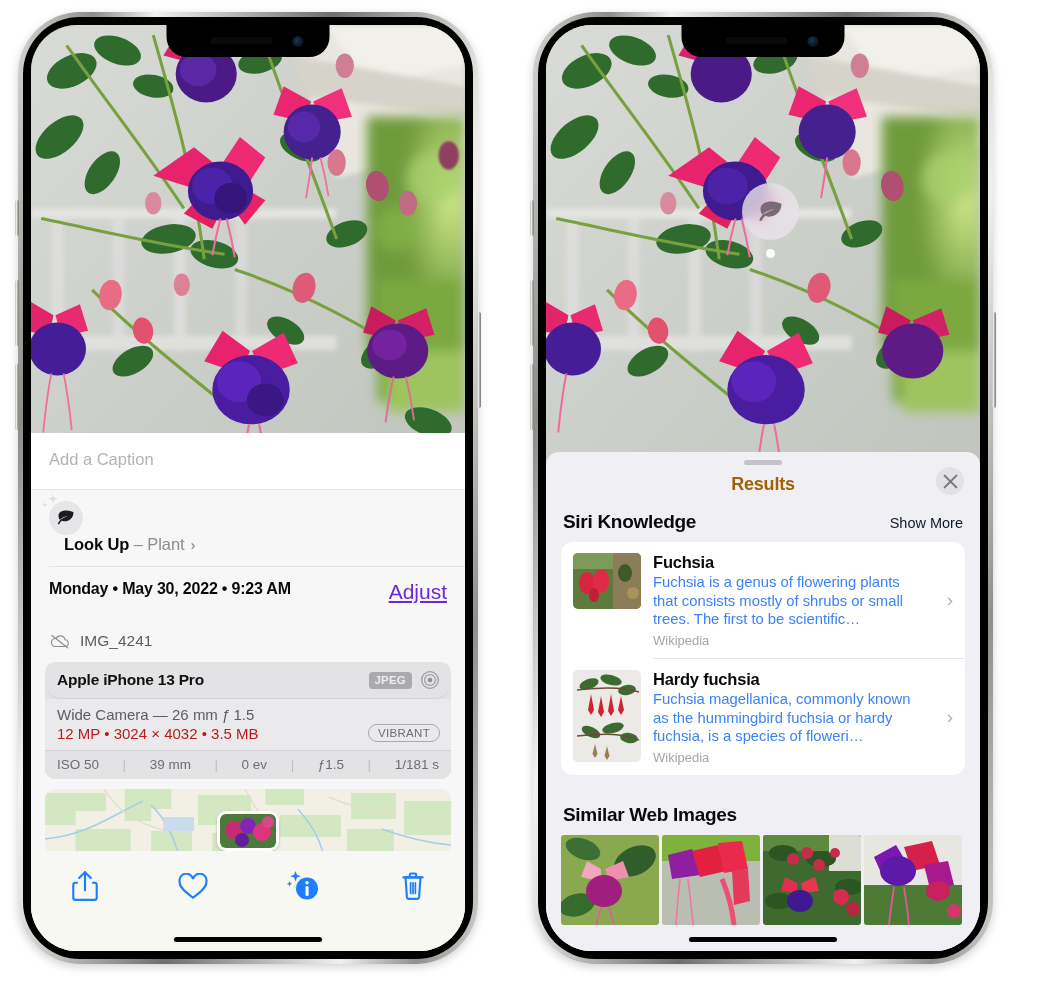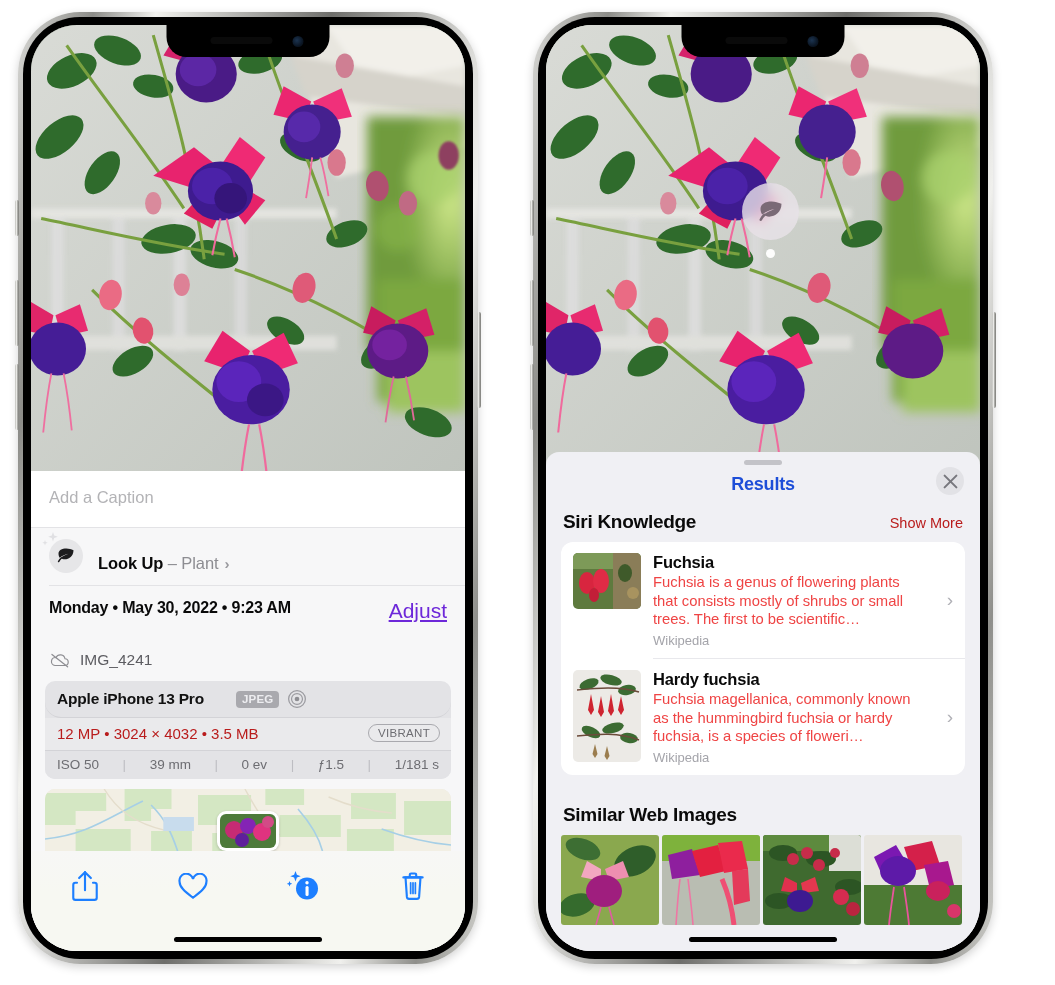--- a/index.html
+++ b/index.html
@@ -102,23 +102,24 @@
     z-index: 12;
   }
   .caption-row {
     background: #ffffff;
     padding: 17px 18px 20px 18px;
     font-size: 16.5px;
     color: #b3b3b6;
     border-bottom: 1px solid #e3e3e6;
   }
   .lookup-row {
-    display:flex; align-items:flex-end;
+    display:flex; align-items:flex-start;
     padding: 11px 18px 12px 18px;
     position: relative;
+    flex-direction: column;
   }
   .leaf-circle {
     width: 34px; height: 34px; border-radius: 50%;
     background: #e6e6e8;
     display:flex; align-items:center; justify-content:center;
     flex: 0 0 auto;
     position: relative;
   }
   .sparkles { position:absolute; left:-9px; top:-8px; }
   .lookup-text {
@@ -139,21 +140,21 @@
   .fname-row { display:flex; align-items:center; padding: 0 18px 12px 18px; gap: 9px; margin-top: 23px;}
   .fname { font-size: 15.5px; color:#5c5c61; }
 
   .camera-card {
     margin: 0 14px 10px 14px;
     background: #e3e3e6;
     border-radius: 10px;
     overflow: hidden;
   }
   .cam-head {
-    display:flex; align-items:center; justify-content:flex-start;
+    display:flex; align-items:center; justify-content:space-between;
     padding: 8px 11px 8px 12px;
     border-bottom: 1px solid #d3d3d7;
     border-radius: 16px;
   }
   .cam-model { font-size: 15.5px; font-weight:700; color:#111; letter-spacing:-0.2px;}
   .cam-head-right { display:flex; align-items:center; gap:8px; }
   .jpeg-badge {
     background:#a9a9ae; color:#ededf0; font-size:11.5px; font-weight:700;
     padding: 2.5px 6px; border-radius: 4px; letter-spacing:0.2px;margin-left:32px;
   }
@@ -221,45 +222,45 @@
   }
   .grabber {
     width:38px; height:5px; border-radius:3px; background:#c3c3c8;
     margin: 8px auto 0 auto;
   }
   .res-head {
     position:relative;
     padding: 9px 0 16px 0;
     text-align:center;
   }
-  .res-title { font-size: 18px; font-weight:700; color:#1d4ed8; letter-spacing:-0.2px;}
+  .res-title { font-size: 18px; font-weight:700; color:#a16207; letter-spacing:-0.2px;}
   .close-btn {
     position:absolute; right: 16px; top: 2px;
     width: 28px; height: 28px; border-radius:50%;
     background:#e2e2e6;
     display:flex; align-items:center; justify-content:center;
   }
   .sec-head {
     display:flex; align-items:baseline; justify-content:space-between;
     padding: 0 17px 9px 17px;
   }
   .sec-title { font-size: 19px; font-weight:700; color:#0a0a0a; letter-spacing:-0.3px;}
-  .show-more { font-size: 14.5px; color:#b91c1c; }
+  .show-more { font-size: 14.5px; color:#0f172a; }
   .know-card {
     margin: 0 15px;
     background:#fff;
     border-radius: 12px;
     overflow:hidden;
   }
   .know-row { display:flex; padding: 11px 12px 10px 12px; align-items:flex-start; position:relative;}
   .know-thumb { width: 68px; height: 56px; border-radius: 5px; flex:0 0 auto; overflow:hidden;}
   .know-thumb.tall { height: 92px; }
   .know-body { margin-left: 12px; padding-right: 26px; }
   .know-name { font-size:16.5px; font-weight:700; color:#0a0a0a; letter-spacing:-0.2px; margin-bottom: 1px;}
-  .know-desc { font-size: 14.8px; color:#ef4444; line-height: 1.26; }
+  .know-desc { font-size: 14.8px; color:#3b82f6; line-height: 1.26; }
   .know-src { font-size: 13px; color:#a4a4aa; margin-top: 4px; }
   .know-chev {
     position:absolute; right: 12px; top: 50%; transform:translateY(-50%);
     color:#b0b0b6; font-size: 19px; font-weight: 400;
   }
   .know-div { height:1px; background:#e8e8ec; margin-left: 92px; }
   .sec-head2 { padding-top: 29px; }
   .simstrip { display:flex; gap: 3px; padding: 0 15px; }
   .simthumb { width: 98px; height: 90px; border-radius:3px; overflow:hidden; flex: 0 0 auto;}
 
@@ -498,20 +499,21 @@
             <div class="cam-head-right">
               <span class="jpeg-badge">JPEG</span>
               <svg width="20" height="20" viewBox="0 0 22 22">
                 <circle cx="11" cy="11" r="9.2" fill="none" stroke="#9b9ba0" stroke-width="1.4"></circle>
                 <circle cx="11" cy="11" r="6" fill="none" stroke="#9b9ba0" stroke-width="1.3"></circle>
                 <circle cx="11" cy="11" r="2.6" fill="#8e8e93"></circle>
               </svg>
             </div>
           </div>
           <div class="cam-body">
+            <div class="cam-line1">Wide Camera — 26 mm ƒ 1.5</div>
             <div class="cam-line2">12 MP • 3024 × 4032 • 3.5 MB</div>
             <span class="vibrant">VIBRANT</span>
           </div>
           <div class="cam-foot">
             <span>ISO 50</span>
             <span class="cam-sep">|</span>
             <span>39 mm</span>
             <span class="cam-sep">|</span>
             <span>0 ev</span>
             <span class="cam-sep">|</span>

